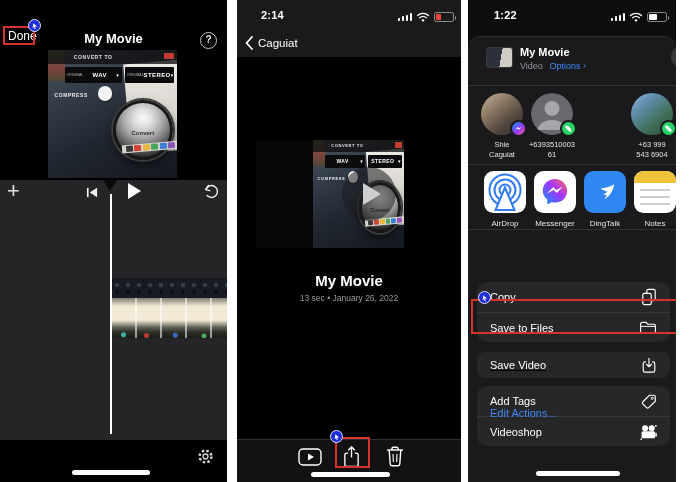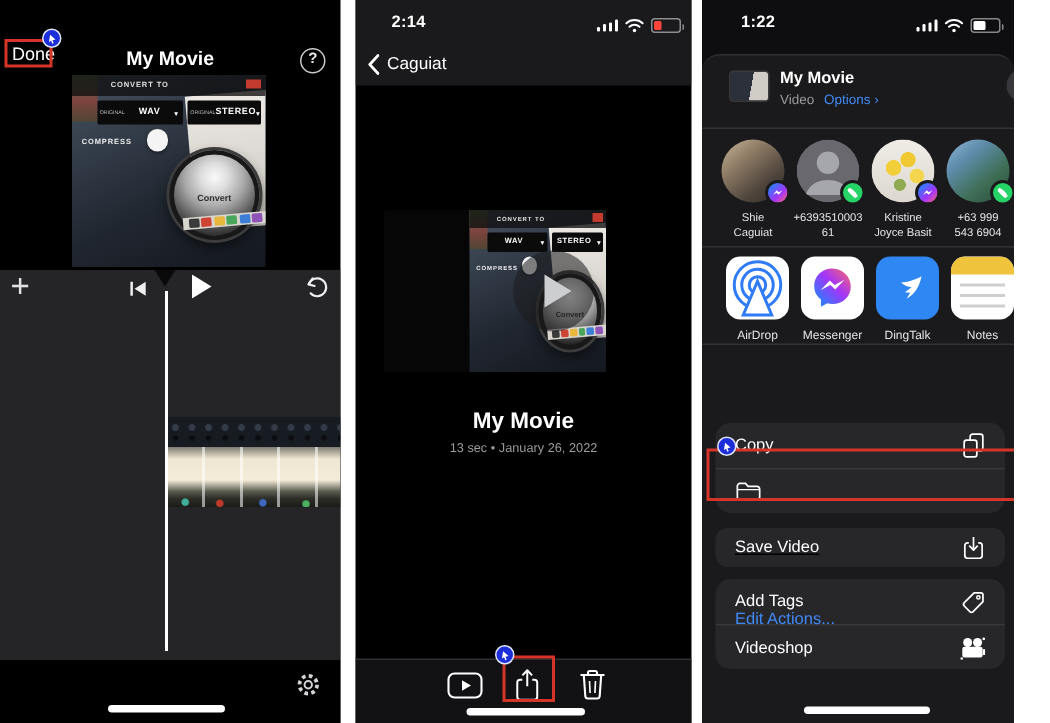--- a/index.html
+++ b/index.html
@@ -345,36 +345,20 @@
               <path d="M6 37c2.5-7.5 9-10 15-10s12.5 2.5 15 10z" fill="#a6a6ad"></path>
             </svg></div>
         <span class="cbadge wapp">
             <svg width="9" height="9" viewBox="0 0 10 10">
               <path d="M2.2 1.4 C4.6 1.6 8.4 5.4 8.6 7.8 L6.9 8.9 C5.9 8.7 1.3 4.1 1.1 3.1 Z" fill="#fff"></path>
             </svg>
           </span>
       </div>
       <div class="c-name"><span>+6393510003</span><br><span>61</span></div>
     </div>
-    <div class="contact" style="left:109px; top:56px;">
-      <div class="c-avatar">
-          <div class="face" style="background:
-          radial-gradient(circle at 35% 45%, #f2cf3a 0 14%, transparent 15%),
-          radial-gradient(circle at 58% 32%, #efc832 0 13%, transparent 14%),
-          radial-gradient(circle at 72% 58%, #f4d64e 0 12%, transparent 13%),
-          radial-gradient(circle at 45% 72%, #8faa53 0 10%, transparent 11%),
-          linear-gradient(180deg,#efece6,#dcd8d0);"></div>
-        <span class="cbadge msgr">
-            <svg width="9" height="9" viewBox="0 0 10 10">
-              <polygon points="1.5,6.5 4.3,3.2 5.8,4.7 8.5,3.2 5.7,6.5 4.2,5" fill="#fff"></polygon>
-            </svg>
-          </span>
-      </div>
-      <div class="c-name"><span>Kristine</span><br><span>Joyce Basit</span></div>
-    </div>
     <div class="contact" style="left:159px; top:56px;">
       <div class="c-avatar">
           <div class="face" style="background:linear-gradient(140deg,#8fb7d8 0%,#5f8cab 30%,#3f6f57 65%,#2c4a3a 100%);"></div>
         <span class="cbadge wapp">
             <svg width="9" height="9" viewBox="0 0 10 10">
               <path d="M2.2 1.4 C4.6 1.6 8.4 5.4 8.6 7.8 L6.9 8.9 C5.9 8.7 1.3 4.1 1.1 3.1 Z" fill="#fff"></path>
             </svg>
           </span>
       </div>
       <div class="c-name"><span>+63 999</span><br><span>543 6904</span></div>
@@ -435,20 +419,21 @@
 
   <div class="action-group" style="top:234px;">
     <div class="action-row">
       <span class="lbl">Copy</span>
       <svg width="16" height="18" viewBox="0 0 18 20">
         <rect x="6.5" y="1.5" width="9.5" height="12.5" rx="1.8" fill="none" stroke="#fff" stroke-width="1.3"></rect>
         <rect x="2" y="6" width="9.5" height="12.5" rx="1.8" fill="#27272a" stroke="#fff" stroke-width="1.3"></rect>
       </svg>
     </div>
     <div class="action-row">
+      <span class="lbl">Save to Files</span>
       <svg width="18" height="14" viewBox="0 0 20 16">
         <path d="M1.5 3.5 a2 2 0 0 1 2-2 h4.2 l2 2.2 H16.5 a2 2 0 0 1 2 2 V12 a2 2 0 0 1 -2 2 H3.5 a2 2 0 0 1 -2-2 z" fill="none" stroke="#fff" stroke-width="1.3"></path>
         <line x1="1.5" y1="6.2" x2="18.5" y2="6.2" stroke="#fff" stroke-width="1.1"></line>
       </svg>
     </div>
   </div>
 
   <div class="action-group" style="top:304px; border-radius:8px;text-decoration:underline;">
     <div class="action-row" style="height:26px;">
       <span class="lbl">Save Video</span>

